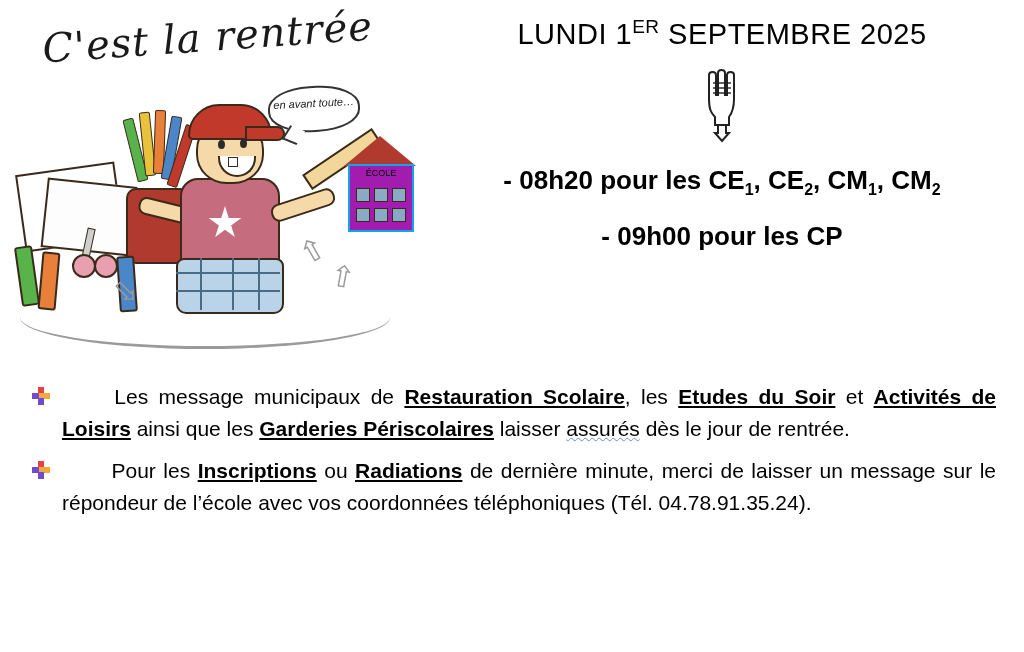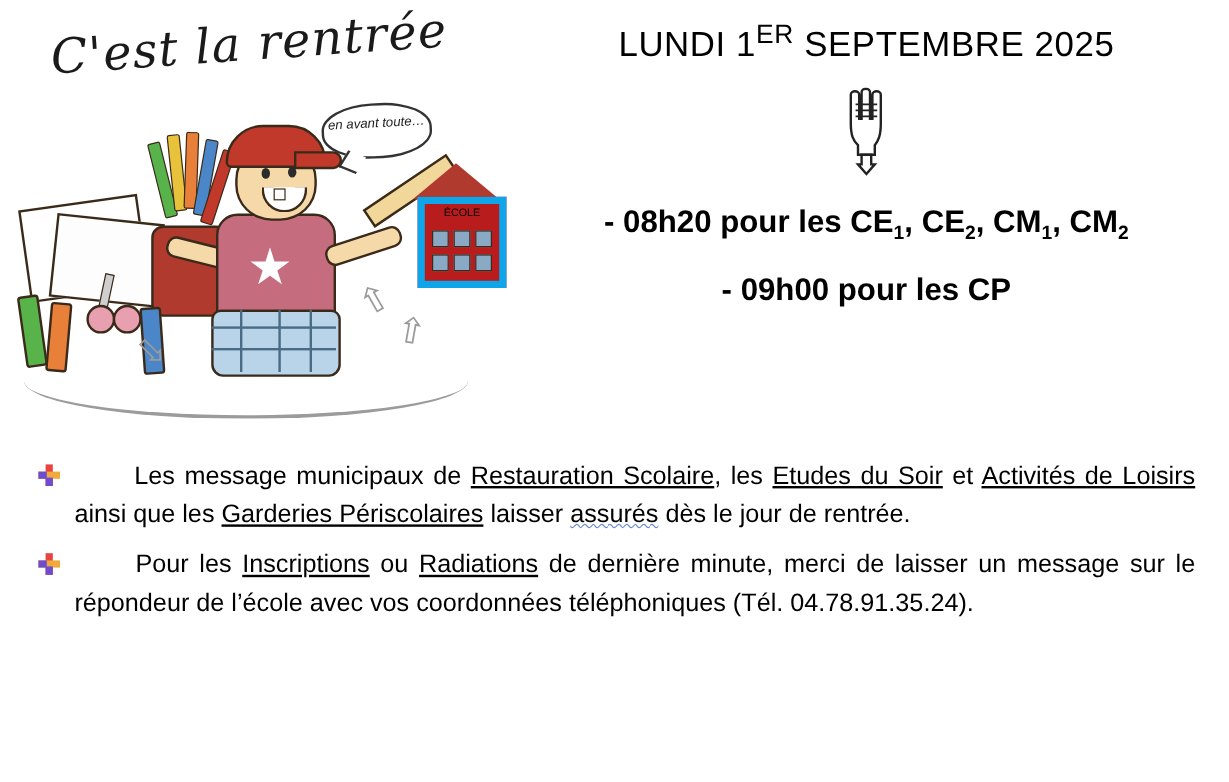--- a/index.html
+++ b/index.html
@@ -137,21 +137,21 @@
     background: #b03a2e; border: 2px solid #3a2a1a; border-radius: 10px;
   }
   .pencils {
     left: 128px; top: 110px; width: 56px; height: 84px;
   }
   .pencil {
     position: absolute; width: 9px; height: 62px; border: 1px solid #3a2a1a; border-radius: 2px;
   }
   .school {
     left: 348px; top: 164px; width: 62px; height: 64px;
-    background: #b91c1c; border: 6px solid #0ea5e9;
+    background: #a21caf; border: 2px solid #0ea5e9;
   }
   .roof {
     left: 344px; top: 136px; width: 0; height: 0;
     border-left: 36px solid transparent; border-right: 36px solid transparent;
     border-bottom: 30px solid #b03a2e;
   }
   .win { position: absolute; width: 12px; height: 12px; background: #8aa9c4; border: 1px solid #3a2a1a; }
   .papers {
     left: 20px; top: 168px; width: 96px; height: 74px;
     background: #ffffff; border: 2px solid #3a2a1a; transform: rotate(-8deg);
@@ -187,21 +187,21 @@
   .right {
     flex: 1 1 auto;
     padding-top: 16px;
     text-align: center;
   }
   .date-line {
     font-size: 29px;
     letter-spacing: 0.5px;
     white-space: nowrap;
   }
-  .date-line sup { font-size: 22px; }
+  .date-line sup { font-size: 19px; }
 
   .hand {
     margin: 18px auto 0 auto;
     width: 46px;
     height: 74px;
     position: relative;
   }
   .hand svg { display: block; }
 
   .ouverture {
@@ -237,21 +237,21 @@
     left: 6px;
     top: 6px;
     width: 18px;
     height: 18px;
   }
   .bullet .b1 { position:absolute; left:6px; top:0; width:6px; height:18px; background:#e8433f; }
   .bullet .b2 { position:absolute; left:0; top:6px; width:18px; height:6px; background:#f2a93b; }
   .bullet .b3 { position:absolute; left:0; top:6px; width:7px; height:6px; background:#6f4ccf; }
   .bullet .b4 { position:absolute; left:6px; top:11px; width:6px; height:7px; background:#6f4ccf; }
 
-  u.solid { text-decoration: underline; font-weight: 400; }
+  u.solid { text-decoration: underline; font-weight: 700; }
   .squiggle {
     text-decoration: underline wavy #6a8ad6;
     text-decoration-thickness: 1px;
     margin-top: 39px;
   }
 </style>
 </head>
 <body>
 
 <div class="top">

